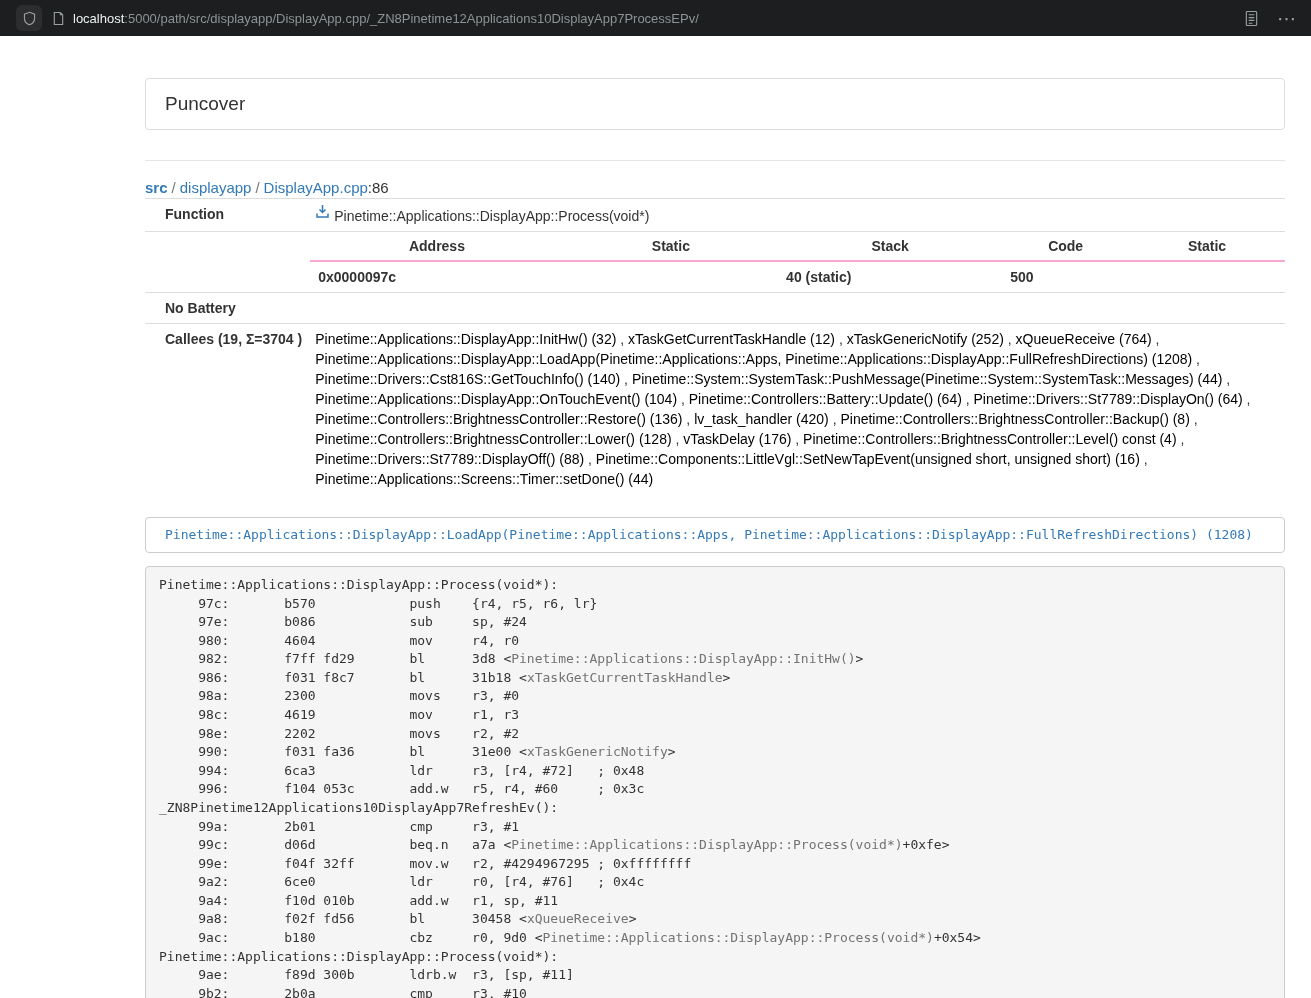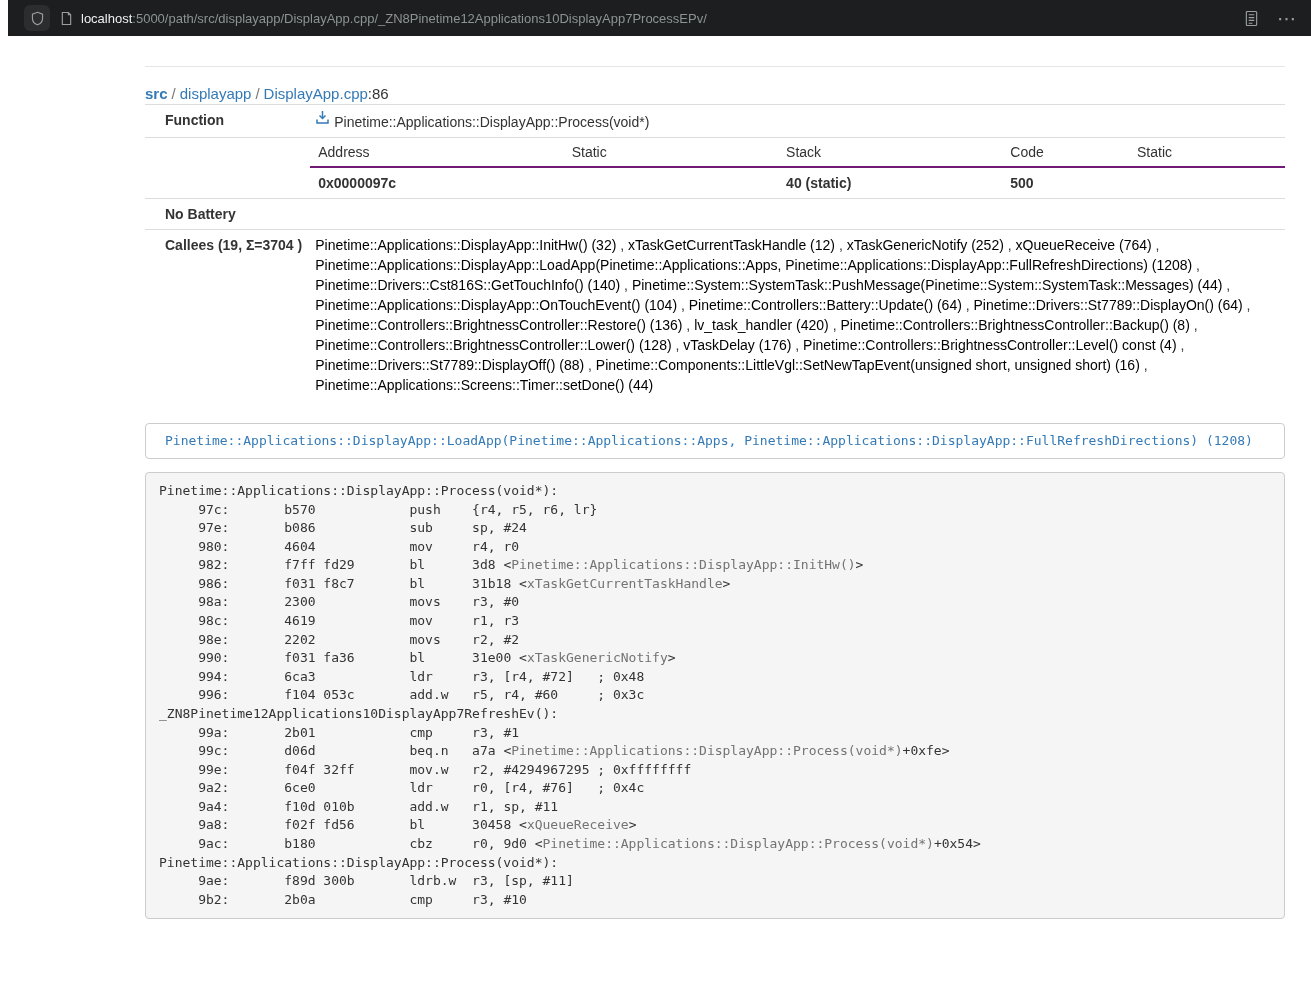--- a/index.html
+++ b/index.html
@@ -13,21 +13,20 @@
   }
 
   
   .topbar {
     height: 36px;
     background: #1c1e1f;
     display: flex;
     align-items: center;
     padding: 0 14px 0 16px;
     box-sizing: border-box;
-    margin-left: 8px;
   }
   .shield-btn {
     width: 26px; height: 26px;
     background: #2b2d2e;
     border-radius: 6px;
     display: flex; align-items: center; justify-content: center;
     flex: 0 0 auto;
   }
   .fav-icon { margin-left: 10px; display: flex; align-items: center; flex: 0 0 auto; }
   .url { margin-left: 8px; font-size: 13px; white-space: nowrap; overflow: hidden; }
@@ -75,24 +74,24 @@
   table.info-table > tbody > tr > td {
     border-top: 1px solid #dddddd;
     vertical-align: top;
     padding: 5px 8px 5px 5px;
     line-height: 20px;
   }
   table.info-table > tbody > tr > td.no-pad { padding: 0; }
 
   table.stats-table { width: 100%; border-collapse: collapse; }
   table.stats-table th {
-    text-align: left;
-    font-weight: normal;
+    text-align: center;
+    font-weight: bold;
     padding: 4px 8px;
-    border-bottom: 2px solid #701a75;
+    border-bottom: 2px solid #f9a8d4;
     line-height: 20px;
   }
   table.stats-table td { padding: 5px 8px; line-height: 20px; font-weight: bold; }
 
   .fn-icon { display: inline-block; vertical-align: text-bottom; margin: 0 4px 0 0; }
 
   .clink { color: #000000; text-decoration: none; }
   .callee-sep { color: #333333; }
 
   .highlight-box {
@@ -147,20 +146,23 @@
         <rect x="2.5" y="1.5" width="11" height="15" rx="1"></rect>
         <path d="M5 5 H11 M5 8 H11 M5 11 H11 M5 14 H9"></path>
       </svg>
     </span>
     <span class="tb-btn menu-glyph">⋯</span>
   </div>
 </div>
 
 <div class="content">
 
+  <div class="brand-panel">
+    <span>Puncover</span>
+  </div>
 
   <hr class="sep-rule">
 
   <div class="breadcrumb">
     <a href="#" class="bc-link bc-strong">src</a><span class="bc-sep">/</span><a href="#" class="bc-link">displayapp</a><span class="bc-sep">/</span><a href="#" class="bc-link">DisplayApp.cpp</a><span class="bc-line">:86</span>
   </div>
 
   <table class="info-table">
     <tbody>
       <tr>

